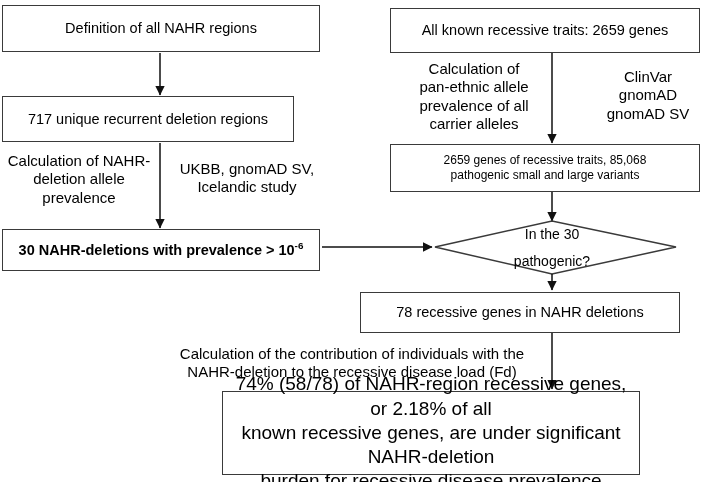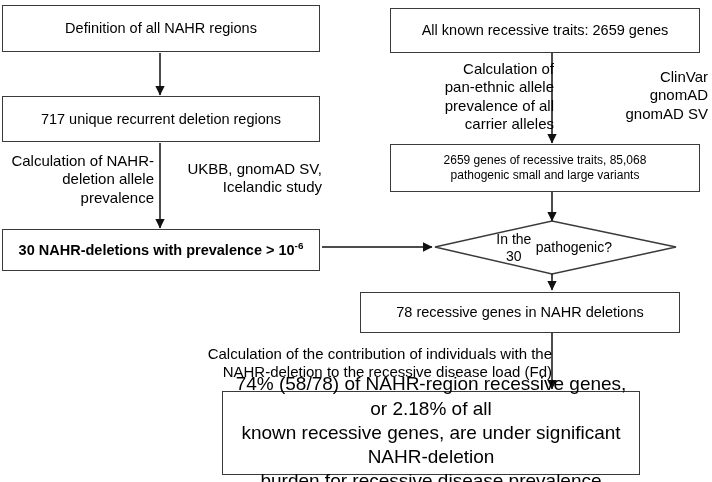--- a/index.html
+++ b/index.html
@@ -27,21 +27,21 @@
     text-align: center;
     line-height: 1.28;
     font-size: 14.5px;
     padding: 2px 10px;
   }
   .node-text { display: block; width: 100%; }
   .label {
     position: absolute;
     font-size: 15px;
     line-height: 1.22;
-    text-align: right;
+    text-align: center;
     white-space: pre-line;
     color: #000000;
   }
   .svg-layer {
     position: absolute;
     left: 0;
     top: 0;
     width: 712px;
     height: 482px;
     pointer-events: none;
@@ -74,21 +74,21 @@
 
     <line x1="552" y1="274" x2="552" y2="290" stroke="#111111" stroke-width="1.5" marker-end="url(#ah)"></line>
 
     <line x1="552" y1="333" x2="552" y2="389" stroke="#111111" stroke-width="1.5" marker-end="url(#ah)"></line>
   </svg>
 
   <div class="node" style="left:2px; top:5px; width:318px; height:47px;">
     <span class="node-text">Definition of all NAHR regions</span>
   </div>
 
-  <div class="node" style="left:2px; top:96px; width:318px; height:46px;">
+  <div class="node" style="left:2px; top:96px; width:292px; height:46px;">
     <span class="node-text">717 unique recurrent deletion regions</span>
   </div>
 
   <div class="node" style="left:2px; top:229px; width:318px; height:42px;font-weight:bold;">
     <span class="node-text">
       <span>30 NAHR-deletions with prevalence &gt; 10</span><sup>-6</sup>
     </span>
   </div>
 
   <div class="label" style="left:4px; top:152px; width:150px;">Calculation of NAHR-
@@ -112,21 +112,21 @@
   <div class="label" style="left:394px; top:60px; width:160px;">Calculation of
 pan-ethnic allele
 prevalence of all
 carrier alleles</div>
 
   <div class="label" style="left:588px; top:68px; width:120px;">ClinVar
 gnomAD
 gnomAD SV</div>
 
   <div style="position:absolute; left:492px; top:226px; width:120px; height:44px;
-              display:flex; flex-direction:row; align-items:center;
+              display:flex; flex-direction:column; align-items:center;
               justify-content:space-between; font-size:14px; line-height:1.25; text-align:center;">
     <span>In the 30</span>
     <span>pathogenic?</span>
   </div>
 
   <div class="node" style="left:360px; top:292px; width:320px; height:41px;">
     <span class="node-text">78 recessive genes in NAHR deletions</span>
   </div>
 
   <div class="label" style="left:152px; top:345px; width:400px;">Calculation of the contribution of individuals with the

